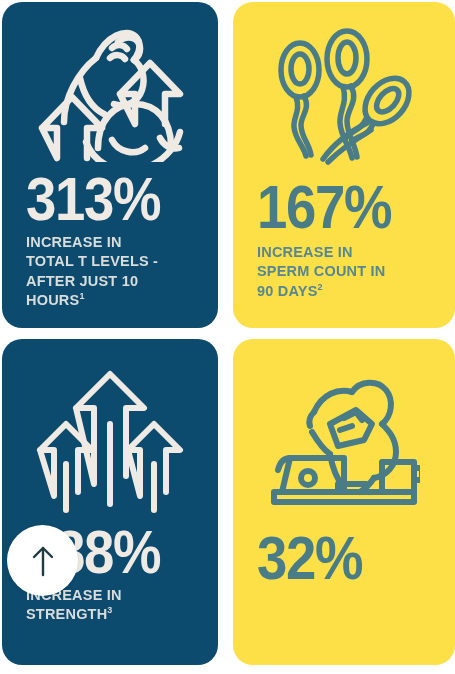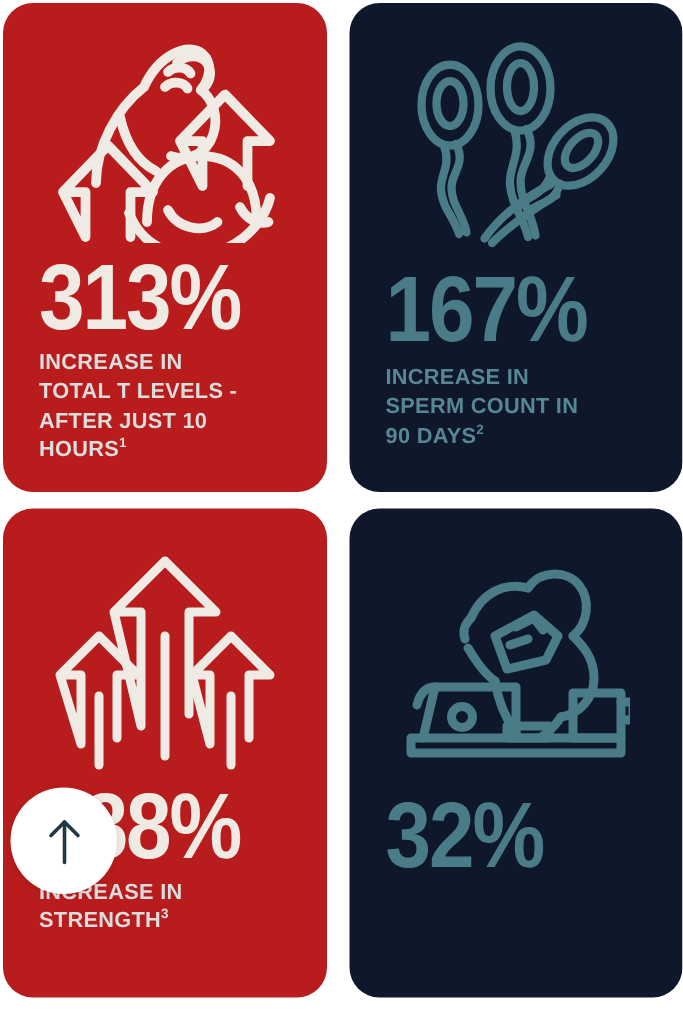--- a/index.html
+++ b/index.html
@@ -32,24 +32,24 @@
     border-radius: 20px;
     box-sizing: border-box;
     padding: 0 24px;
     display: flex;
     flex-direction: column;
     justify-content: flex-start;
     overflow: visible;
   }
 
   .card--teal {
-    background: #b91c1c;
+    background: #0c4a6e;
   }
   .card--cream {
-    background: #0f172a;
+    background: #fde047;
   }
 
   .card-icon {
     height: 160px;
     display: flex;
     align-items: center;
     justify-content: center;
     flex: 0 0 auto;
   }
   .card--cream .card-icon { height: 158px; }

